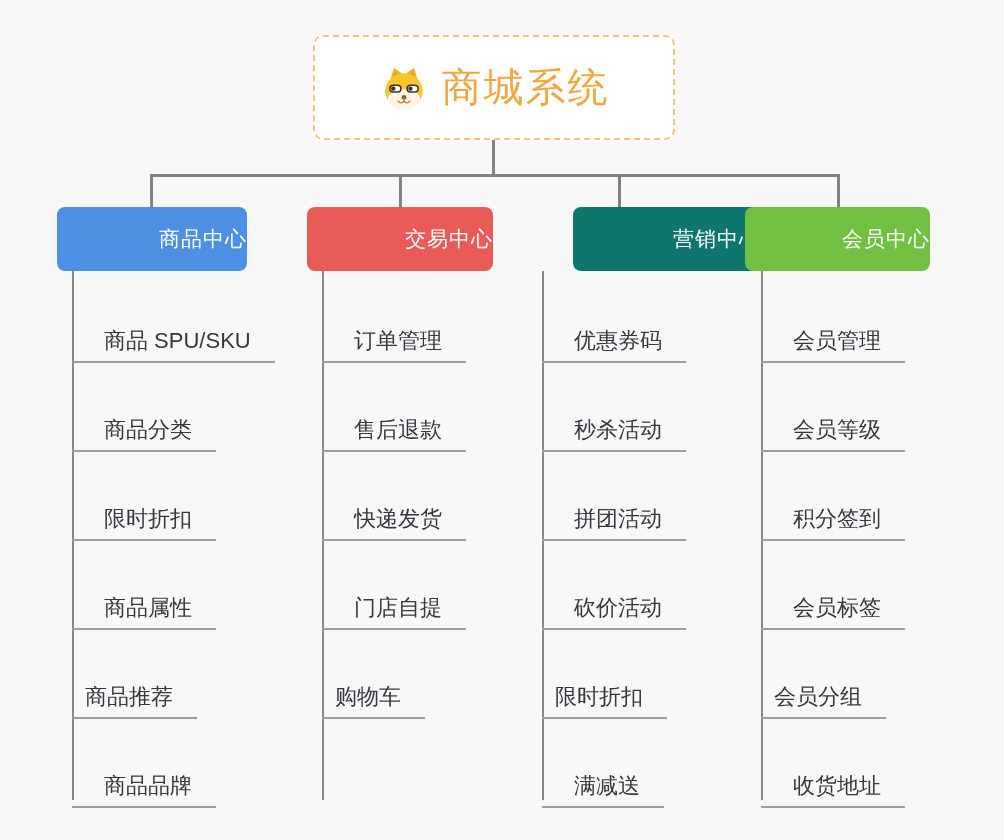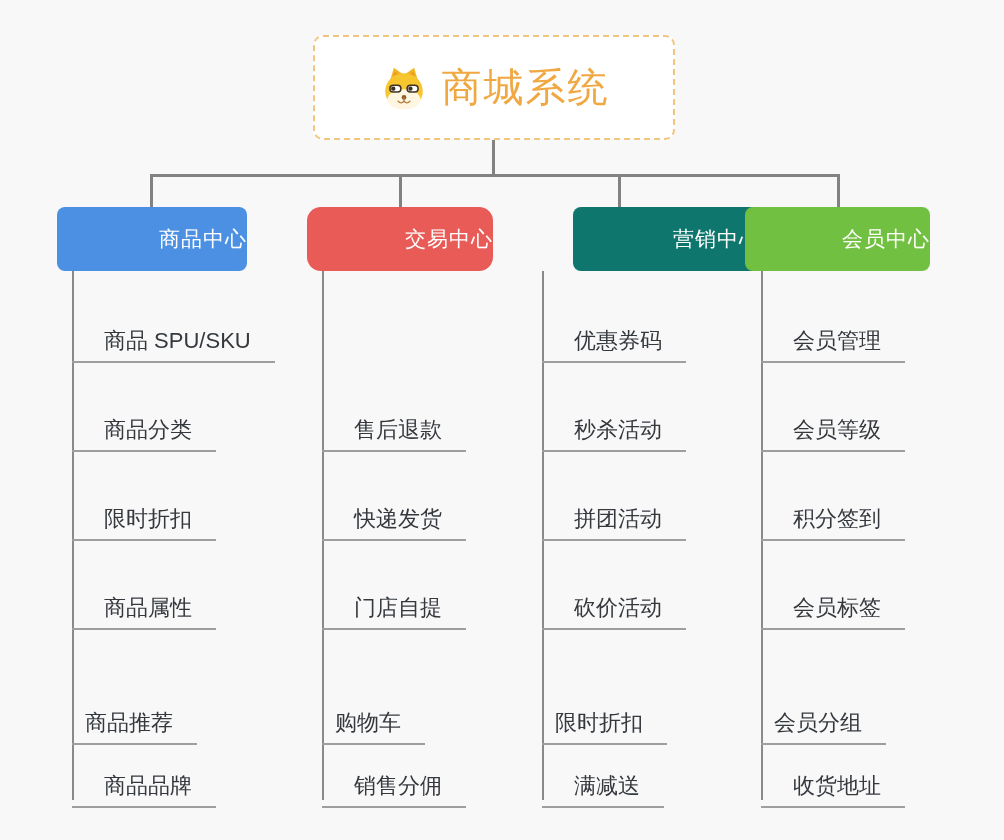--- a/index.html
+++ b/index.html
@@ -88,21 +88,21 @@
     color: #35393E;
   }
   .col-1 { left: 72px;  }
   .col-2 { left: 322px; }
   .col-3 { left: 542px; }
   .col-4 { left: 761px; }
   .row-0 { top: 326px; }
   .row-1 { top: 415px; }
   .row-2 { top: 504px; }
   .row-3 { top: 593px; }
-  .row-4 { top: 708px; padding-left: 13px; }
+  .row-4 { top: 682px; padding-left: 13px; }
   .row-5 { top: 771px; }
 </style>
 </head>
 <body>
 
 <div class="canvas">
 
   <div class="line root-stem"></div>
   <div class="line h-bus"></div>
   <div class="line drop drop-1"></div>
@@ -130,42 +130,42 @@
         <circle cx="32" cy="42" r="3" fill="#8A5A2B"></circle>
         <path d="M32 42 L32 47 M24.5 47 Q28.2 51 32 47 Q35.8 51 39.5 47" stroke="#B97E3F" stroke-width="1.8" fill="none" stroke-linecap="round"></path>
       </svg>
     </span>
     <span class="root-label" style="color: rgb(240, 168, 67);">商城系统</span>
   </div>
 
   <div class="branch-node branch-1" style="background-color: rgb(75, 144, 226);">
     <span>商品中心</span>
   </div>
-  <div class="branch-node branch-2" style="background-color: rgb(232, 91, 86); border-radius: 14px;">
+  <div class="branch-node branch-2" style="background-color: rgb(232, 91, 86);">
     <span>交易中心</span>
   </div>
   <div class="branch-node branch-3" style="background-color: #0f766e; margin-left: 48px;">
     <span>营销中心</span>
   </div>
   <div class="branch-node branch-4" style="background-color: rgb(114, 192, 65);">
     <span>会员中心</span>
   </div>
 
   <div class="item col-1 row-0">商品 SPU/SKU</div>
   <div class="item col-1 row-1">商品分类</div>
   <div class="item col-1 row-2">限时折扣</div>
   <div class="item col-1 row-3">商品属性</div>
   <div class="item col-1 row-4">商品推荐</div>
   <div class="item col-1 row-5">商品品牌</div>
 
+  <div class="item col-2 row-0">订单管理</div>
   <div class="item col-2 row-1">售后退款</div>
   <div class="item col-2 row-2">快递发货</div>
   <div class="item col-2 row-3">门店自提</div>
   <div class="item col-2 row-4">购物车</div>
-  <div class="item col-2 row-5">销售分佣</div>
 
   <div class="item col-3 row-0">优惠券码</div>
   <div class="item col-3 row-1">秒杀活动</div>
   <div class="item col-3 row-2">拼团活动</div>
   <div class="item col-3 row-3">砍价活动</div>
   <div class="item col-3 row-4">限时折扣</div>
   <div class="item col-4 row-0">会员管理</div>
 
   <div class="item col-3 row-5">满减送</div>
   <div class="item col-4 row-1">会员等级</div>

